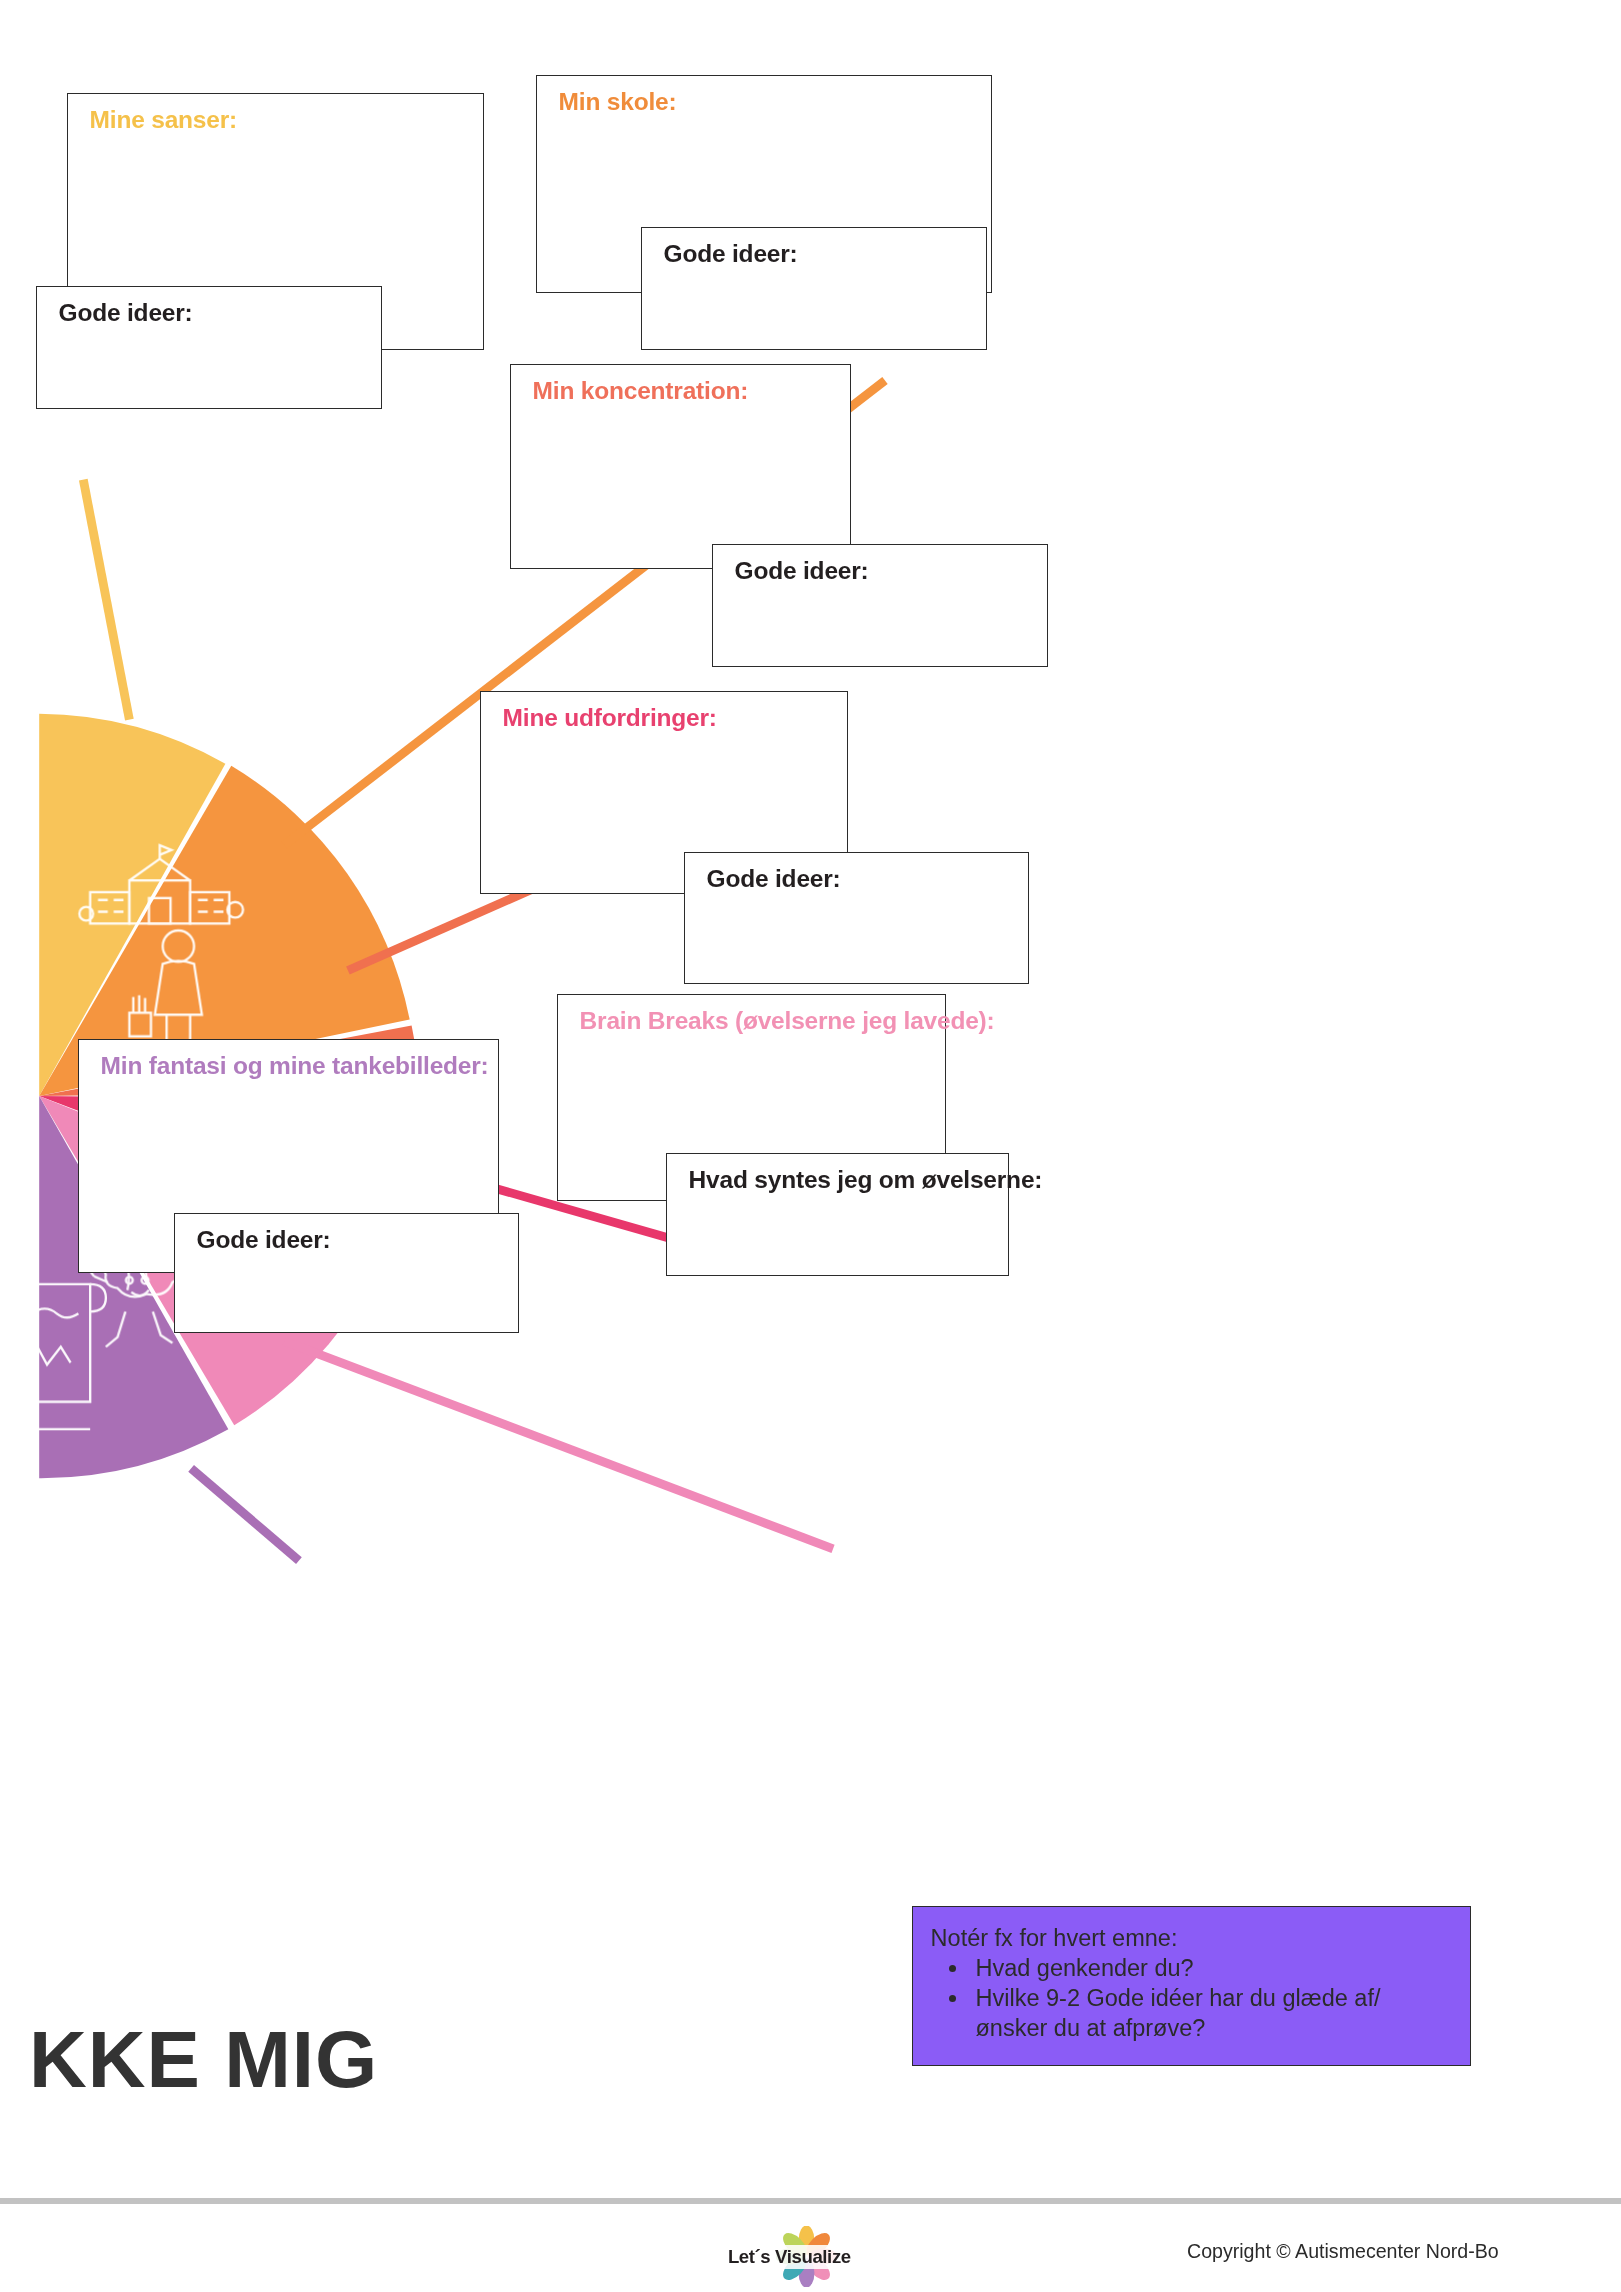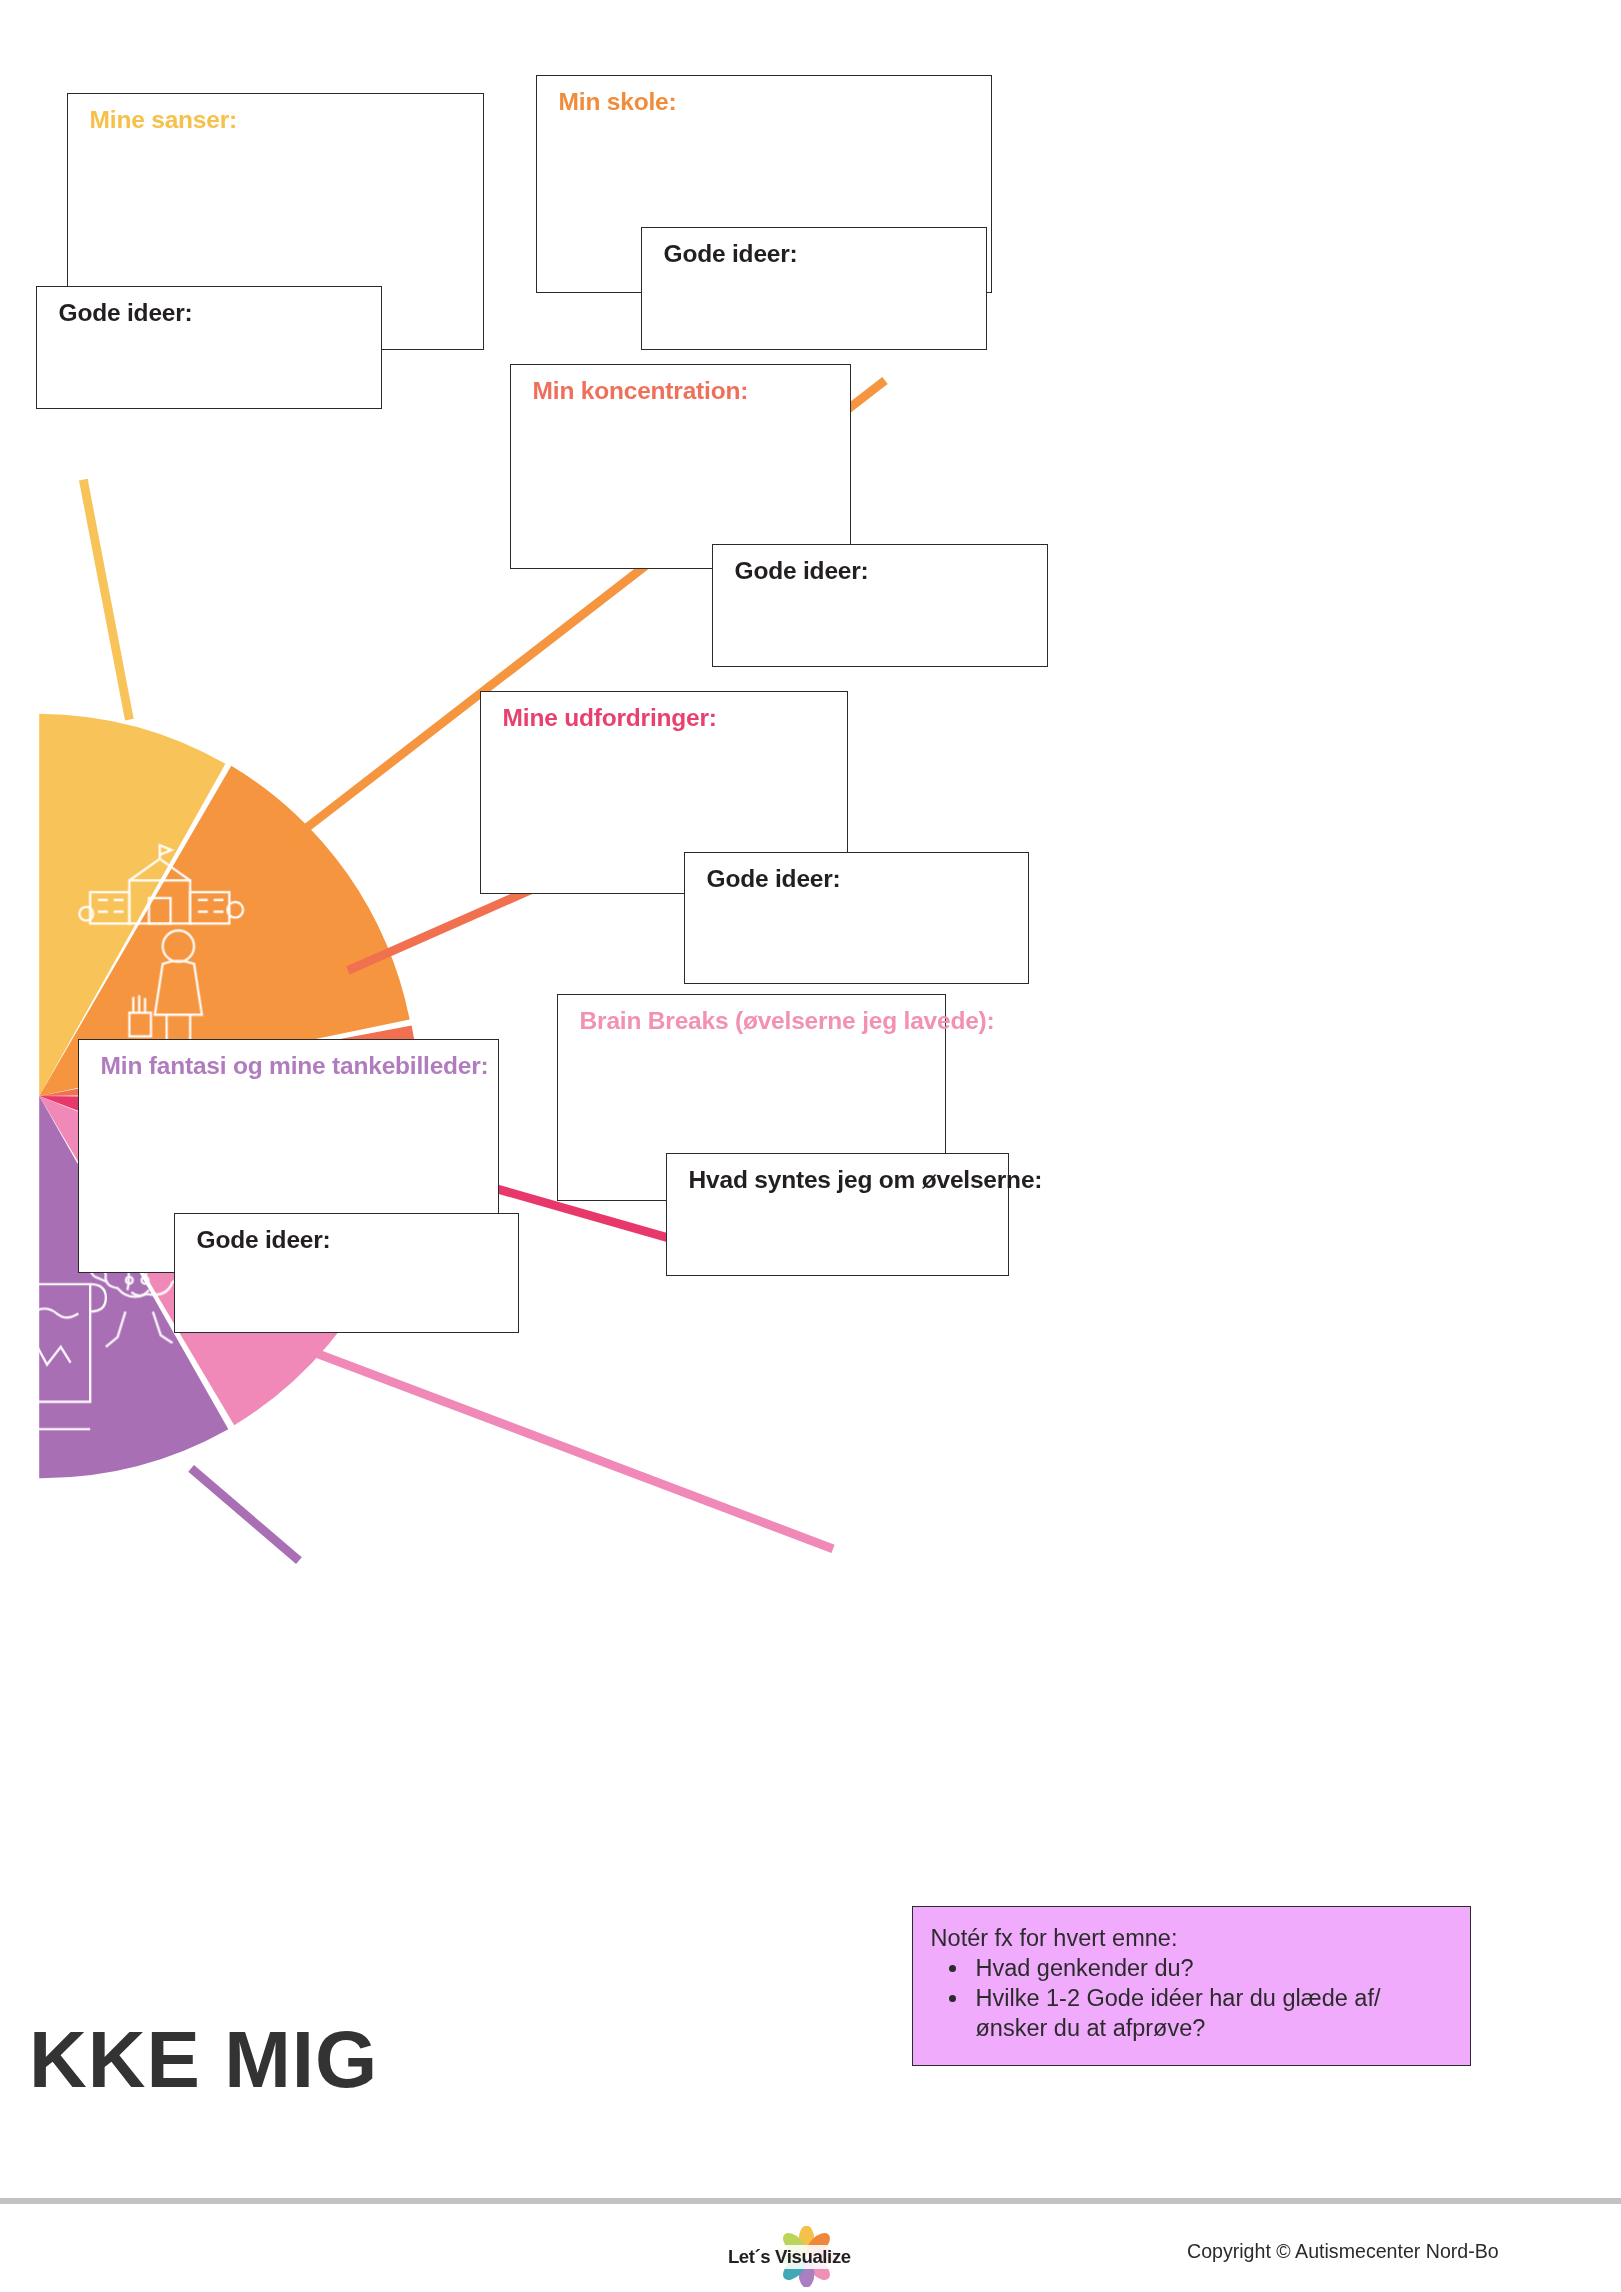--- a/index.html
+++ b/index.html
@@ -62,21 +62,21 @@
   }
 
   #notes-box {
     position: absolute;
     left: 912px;
     top: 1906px;
     width: 559px;
     height: 160px;
     border: 1.5px solid #2b2b2b;
     box-sizing: border-box;
-    background: #f0abfc;
+    background: #8b5cf6;
     padding: 15.7px 17.6px 0 17.6px;
   }
   #notes-box .notes-lead {
     font-size: 23.5px;
     color: #2b2b2b;
     line-height: 1.28;
     font-weight: normal;
   }
   #notes-box ul {
     margin: 0;
@@ -261,21 +261,21 @@
     <div class="box-title title-dark" style="color: rgb(35, 31, 32);">Hvad syntes jeg om øvelserne:</div>
   </div>
   <div class="box" style="left: 174px; top: 1213px; width: 345px; height: 120px;">
     <div class="box-title title-dark" style="color: rgb(35, 31, 32);">Gode ideer:</div>
   </div>
 
   <div id="notes-box">
     <div class="notes-lead">Notér fx for hvert emne:</div>
     <ul>
       <li>Hvad genkender du?</li>
-      <li>Hvilke 1-2 Gode idéer har du glæde af/ ønsker du at afprøve?</li>
+      <li>Hvilke 9-2 Gode idéer har du glæde af/ ønsker du at afprøve?</li>
     </ul>
   </div>
 
   <div id="main-title">KKE MIG</div>
 
   <div id="footer-rule"></div>
   <div id="footer">
     <div id="logo-wrap">
       <svg id="logo-flower" viewBox="0 0 100 100">
         <g transform="translate(50,50)">

